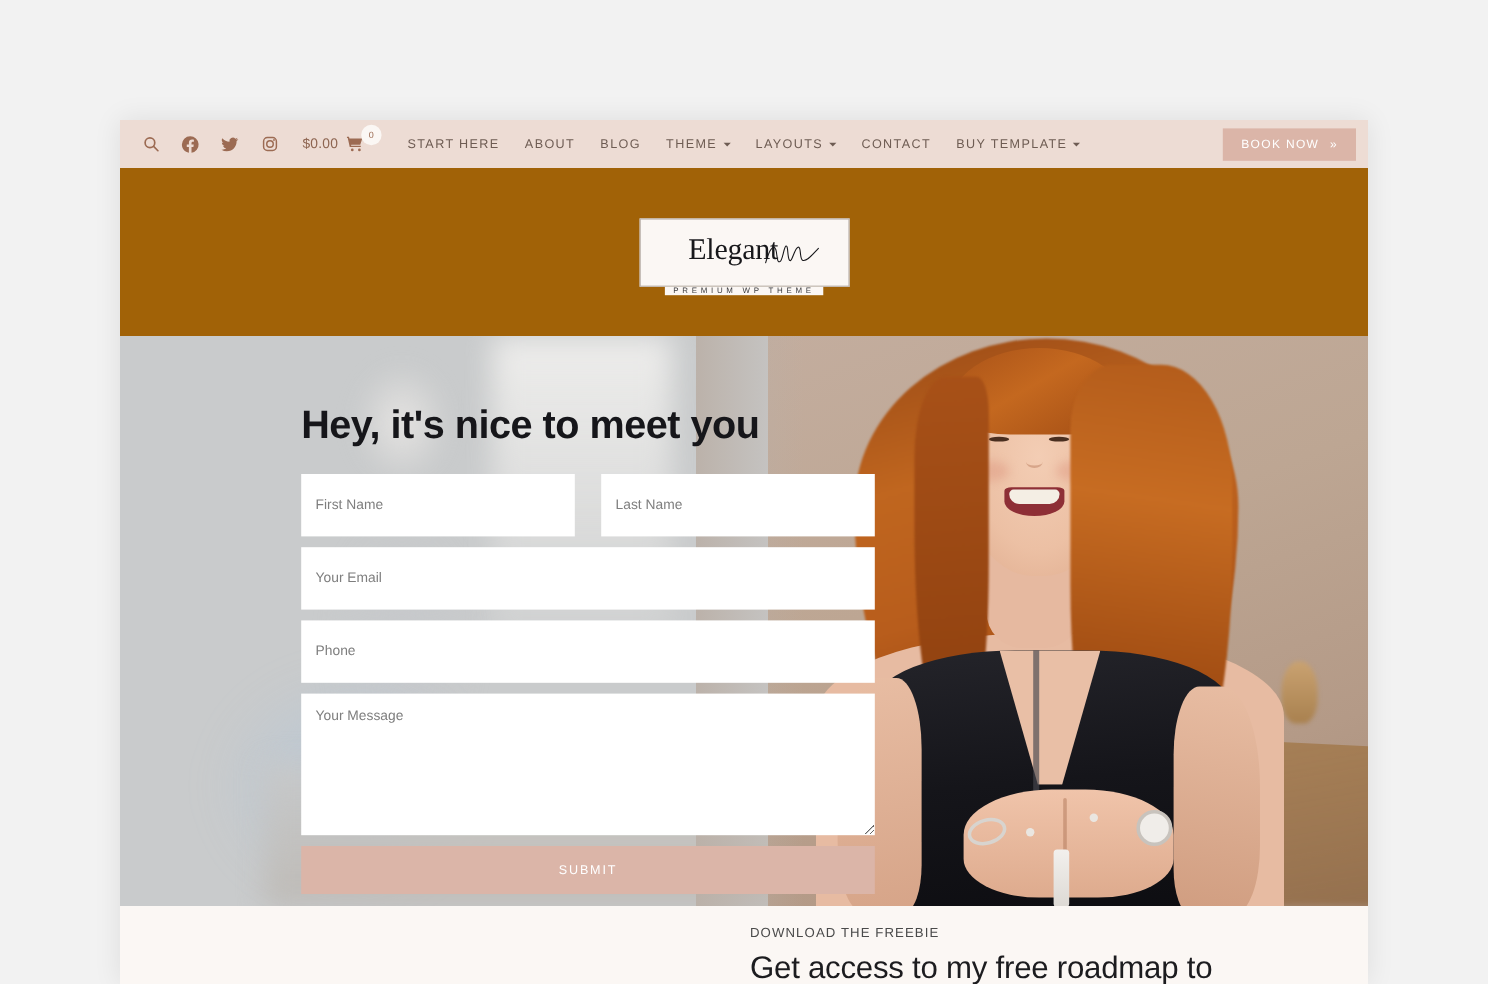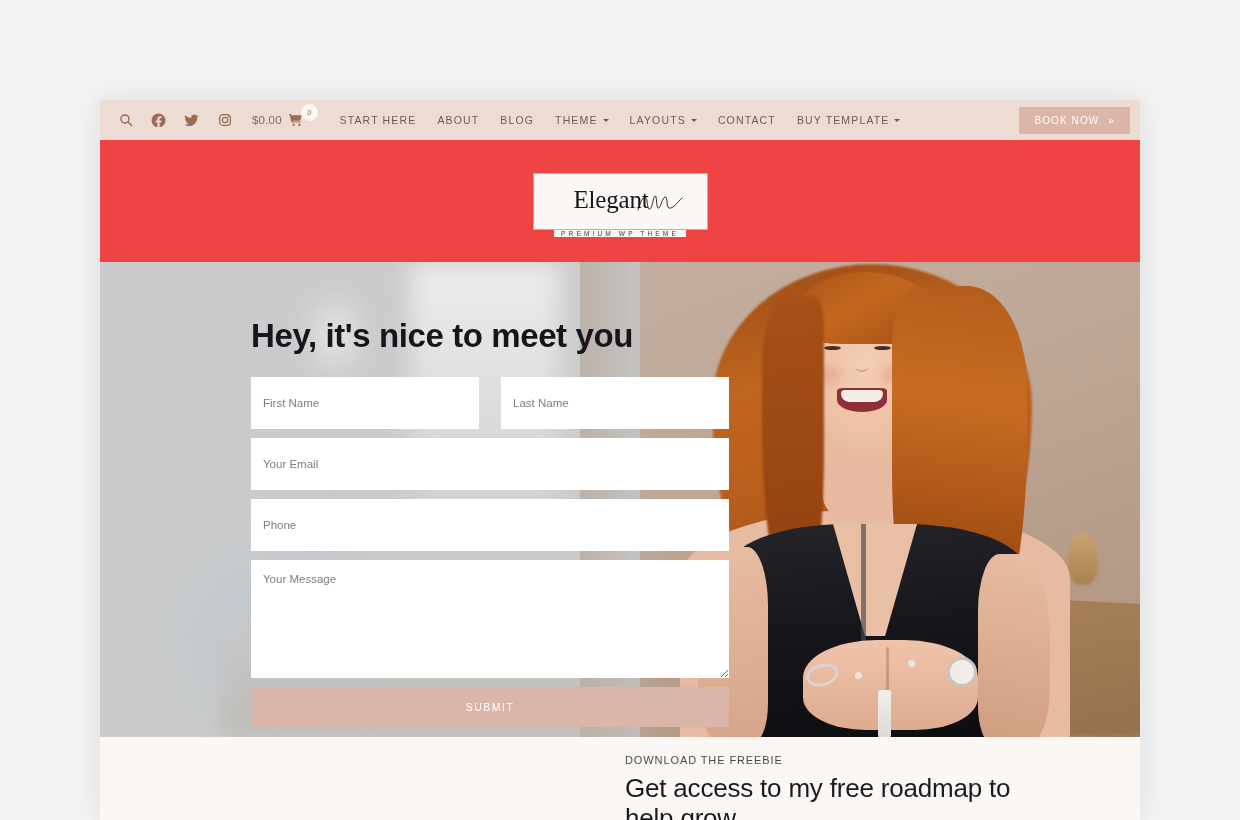--- a/index.html
+++ b/index.html
@@ -114,22 +114,22 @@
     padding: 8px 15px;
     display: flex;
     align-items: flex-start;
     gap: 9px;
     cursor: pointer;
     white-space: nowrap;
   }
 
   
   .logo-band {
-    height: 122px;
-    background: #ef4444;
+    height: 140px;
+    background: #a16207;
     display: flex;
     align-items: center;
     justify-content: center;
   }
   .logo-box {
     width: 175px;
     height: 57px;
     border: 1px solid #bbb1ab;
     position: relative;
     display: flex;

